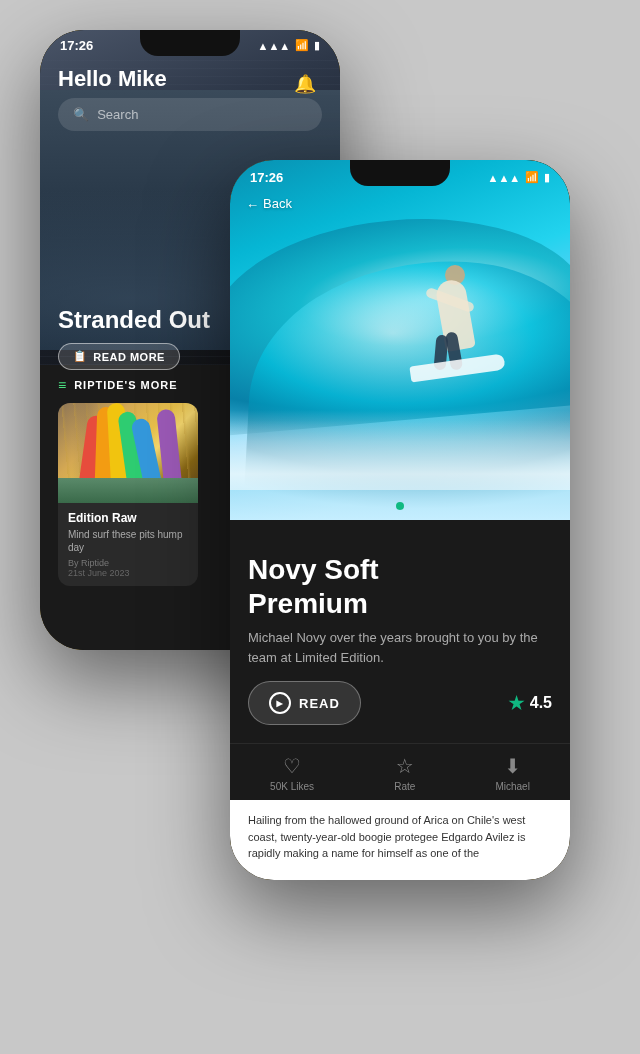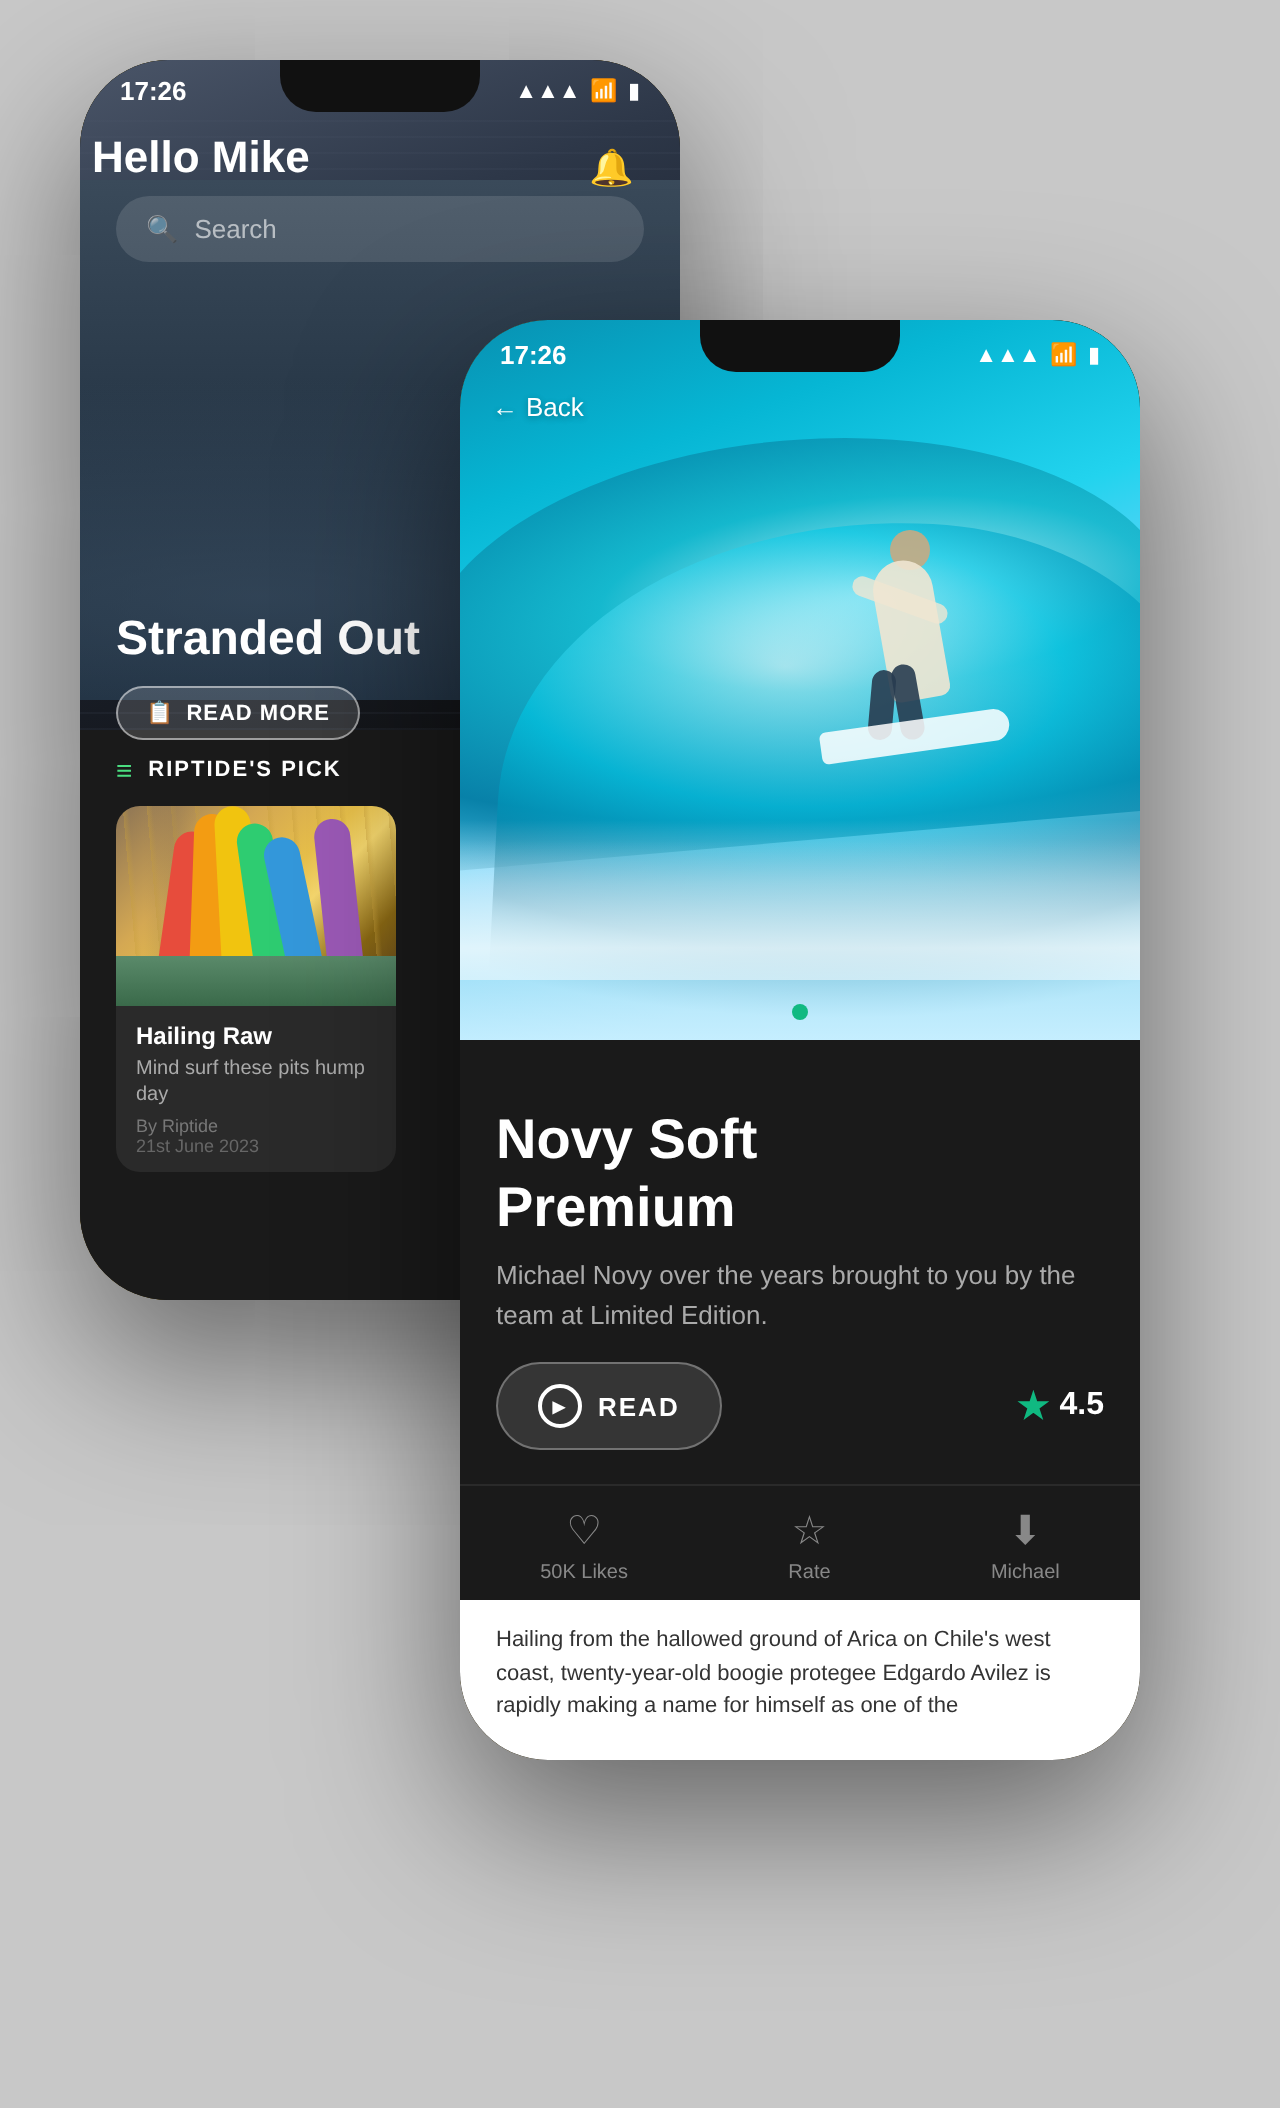--- a/index.html
+++ b/index.html
@@ -104,21 +104,21 @@
       left: 0; right: 0;
       height: 260px;
       background:
         radial-gradient(ellipse 200% 60% at 30% 80%, rgba(60,80,100,0.6) 0%, transparent 70%),
         linear-gradient(180deg, #3a4a5a 0%, #2a3a4a 40%, #1a2a3a 100%);
     }
     .phone1-header {
       position: absolute;
       top: 30px;
       left: 0; right: 0;
-      padding: 0 6px;
+      padding: 0 18px;
       z-index: 5;
     }
     .phone1-greeting {
       font-size: 22px;
       font-weight: 700;
       color: #fff;
       margin-top: 6px;
     }
     .phone1-bell {
       position: absolute;
@@ -561,36 +561,36 @@
       <h2>Stranded Out</h2>
       <div class="phone1-read-more-btn">
         <span>📋</span>
         <span>READ MORE</span>
       </div>
     </div>
 
     <div class="phone1-picks">
       <div class="picks-header">
         <span class="picks-header-icon">≡</span>
-        <span class="picks-header-label">RIPTIDE'S PICK</span>
+        <span class="picks-header-label">RIPTIDE'S MORE</span>
       </div>
 
       <div class="picks-card">
         <div class="picks-card-img">
 
           <div class="surfboard" style="background:#e74c3c; height:88px; left:18px; transform:rotate(8deg);"></div>
           <div class="surfboard" style="background:#f39c12; height:96px; left:36px; transform:rotate(2deg);"></div>
           <div class="surfboard" style="background:#f1c40f; height:100px; left:54px; transform:rotate(-3deg);"></div>
           <div class="surfboard" style="background:#2ecc71; height:92px; left:72px; transform:rotate(-8deg);"></div>
           <div class="surfboard" style="background:#3498db; height:86px; left:90px; transform:rotate(-12deg);"></div>
           <div class="surfboard" style="background:#9b59b6; height:94px; left:108px; transform:rotate(-6deg);"></div>
           <div style="position:absolute; bottom:0; left:0; right:0; height:25px; background:linear-gradient(180deg, #5a8a6a, #3a6a4a);"></div>
         </div>
         <div class="picks-card-body">
-          <div class="picks-card-title">Hailing Raw</div>
+          <div class="picks-card-title">Edition Raw</div>
           <div class="picks-card-sub">Mind surf these pits hump day</div>
           <div class="picks-card-author">By Riptide</div>
           <div class="picks-card-date">21st June 2023</div>
         </div>
       </div>
     </div>
   </div>
 </div>
 
 <div class="phone phone2">

